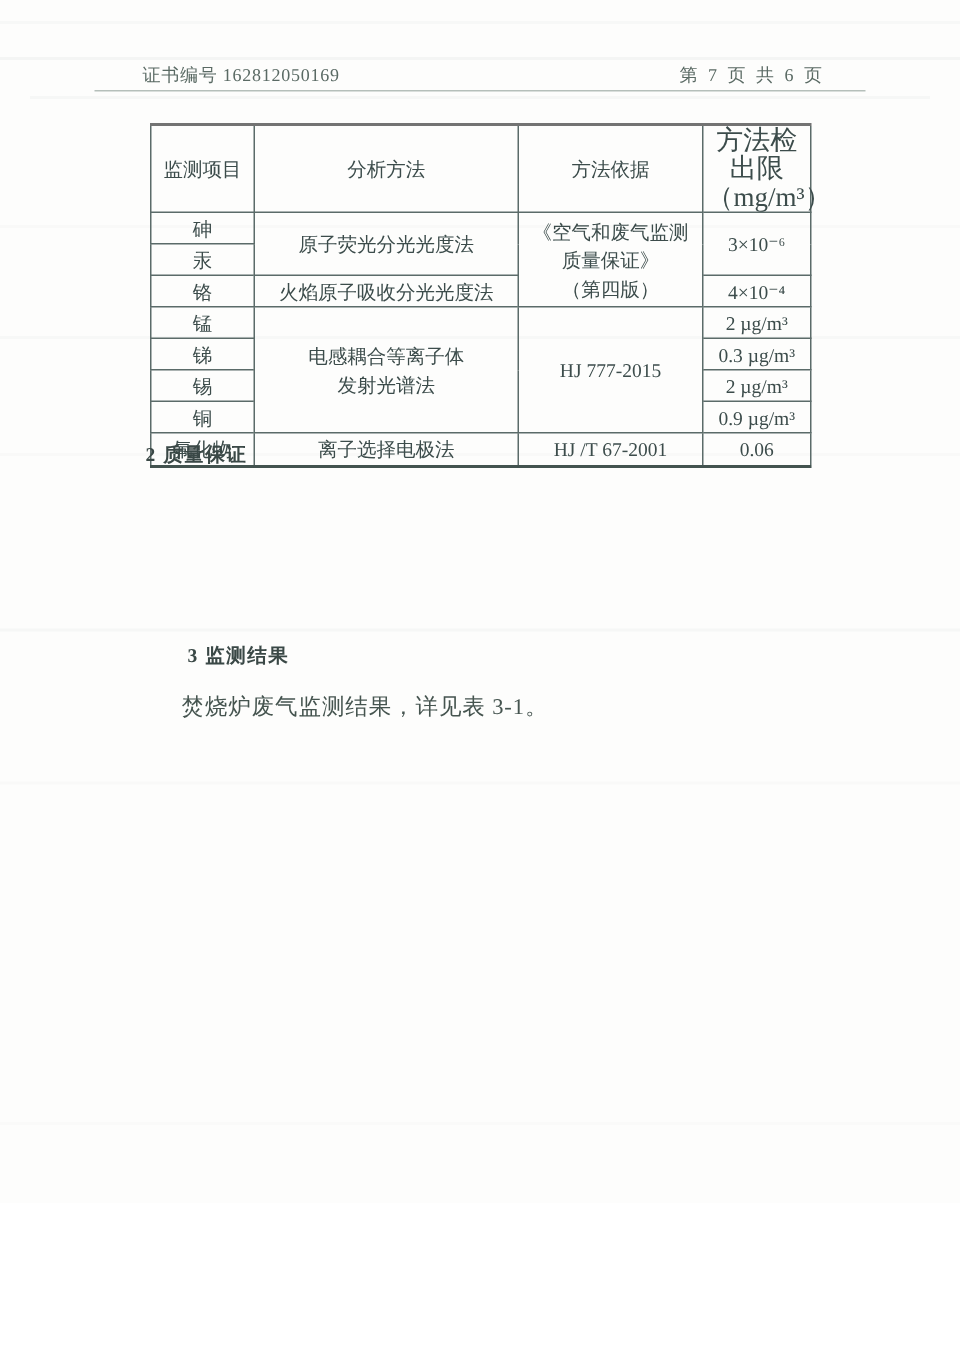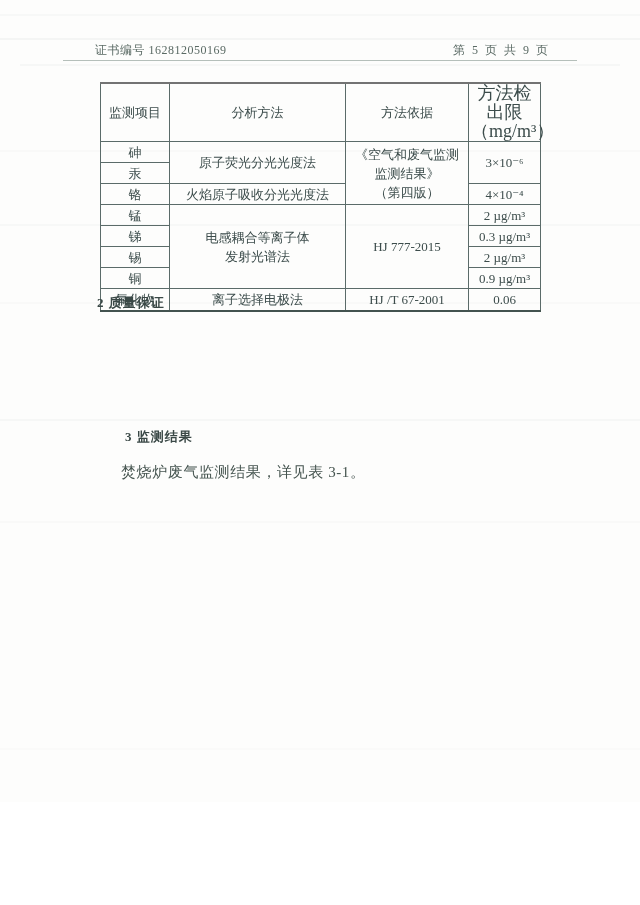--- a/index.html
+++ b/index.html
@@ -122,21 +122,21 @@
   <div class="streak s4"></div>
   <div class="streak s5"></div>
   <div class="streak s6"></div>
   <div class="streak s7"></div>
   <div class="streak s8"></div>
   <div class="streak s9"></div>
   <div class="streak s10"></div>
 
   <div class="doc-header">
     <span>证书编号 162812050169</span>
-    <span class="pageno">第 5 页 共 9 页</span>
+    <span class="pageno">第 7 页 共 6 页</span>
   </div>
   <div class="header-rule"></div>
 
   <table class="monitoring">
     <colgroup>
       <col style="width:69px">
       <col style="width:176px">
       <col style="width:123px">
       <col style="width:72px">
     </colgroup>
@@ -147,21 +147,21 @@
         <th>方法依据</th>
         <th class="pre limit-head">方法检出限
 （mg/m³）</th>
       </tr>
     </thead>
     <tbody>
       <tr>
         <td>砷</td>
         <td rowspan="2">原子荧光分光光度法</td>
         <td rowspan="3" class="pre basis-cell">《空气和废气监测
-监测结果》
+质量保证》
 （第四版）</td>
         <td rowspan="2">3×10⁻⁶</td>
       </tr>
       <tr>
         <td>汞</td>
       </tr>
       <tr>
         <td>铬</td>
         <td>火焰原子吸收分光光度法</td>
         <td>4×10⁻⁴</td>

